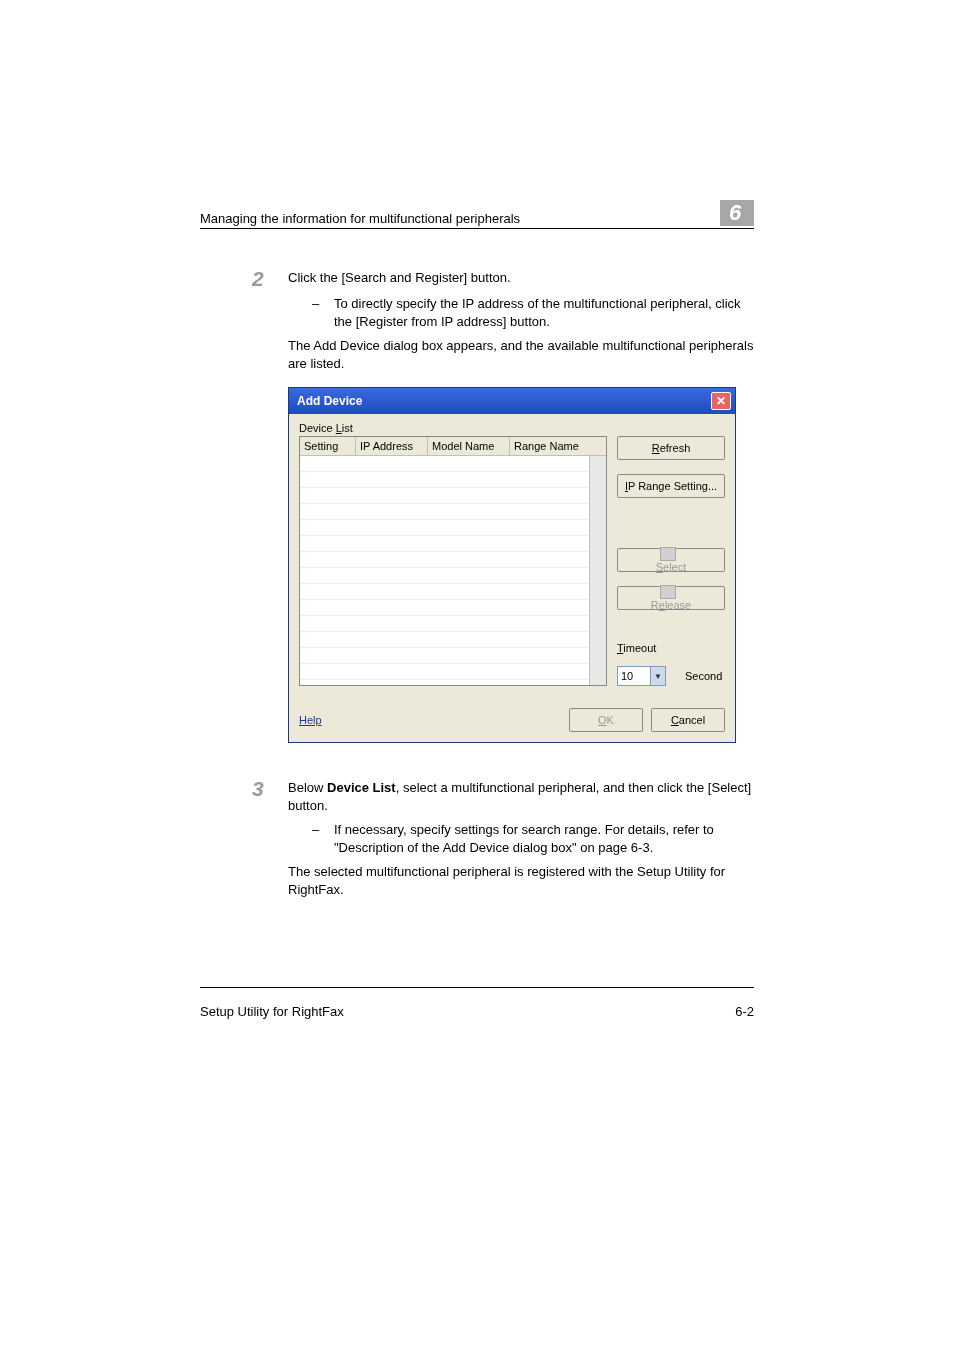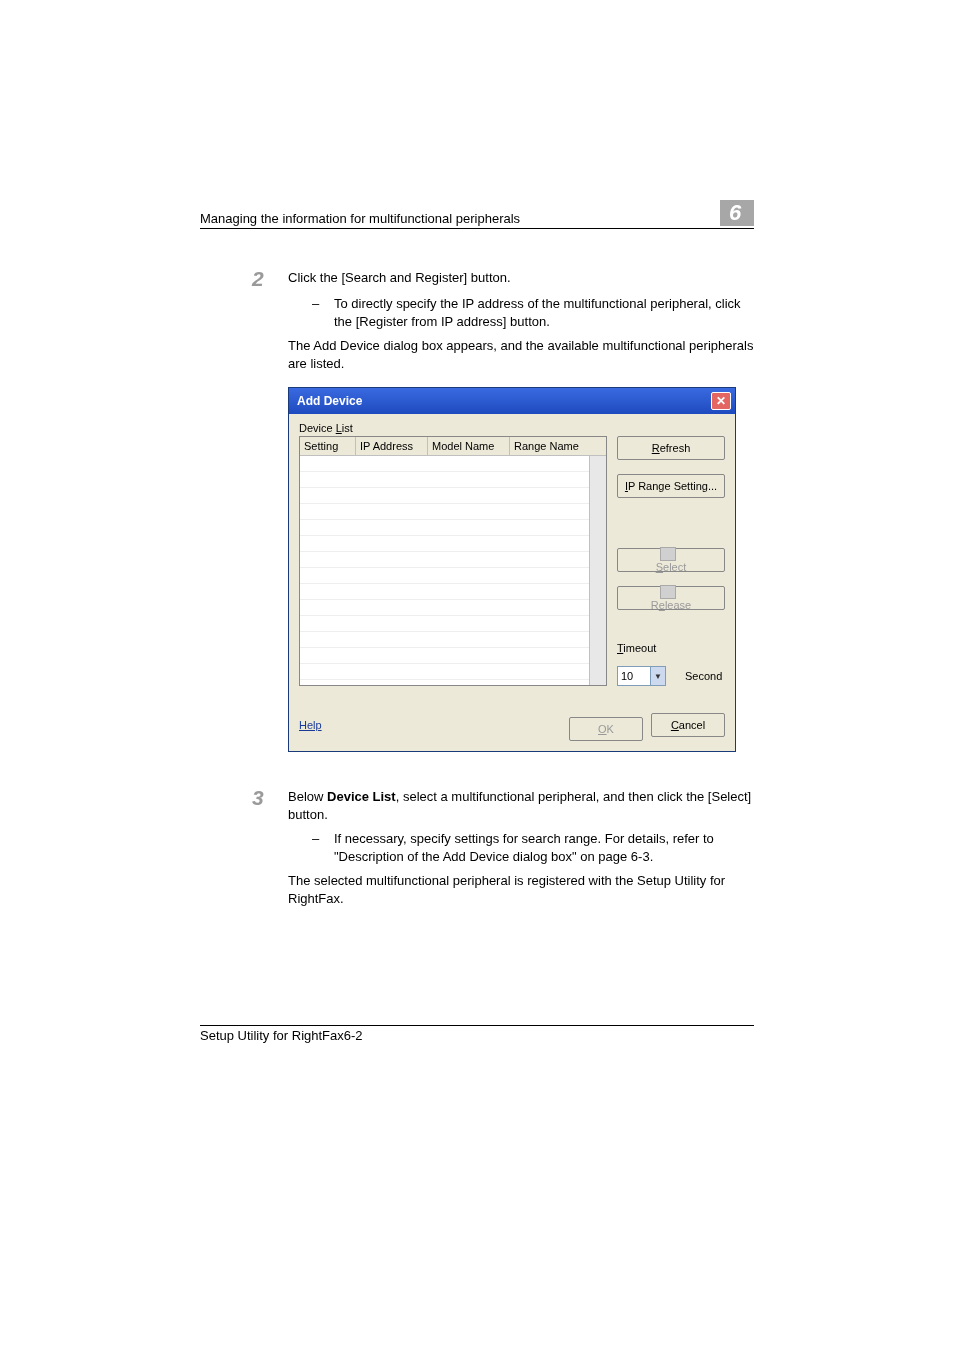--- a/index.html
+++ b/index.html
@@ -248,28 +248,28 @@
     height: 22px;
     border: 1px solid #888;
     background: #ece9d8;
     border-radius: 2px;
     font-size: 11px;
     display: flex;
     align-items: center;
     justify-content: center;
     margin-left: 8px;
   }
-  .fbtn.disabled { color: #9a9a9a; margin-top: 9px; }
+  .fbtn.disabled { color: #9a9a9a; }
 
   .page-footer {
     border-top: 1px solid #000;
-    margin-top: 117px;
-    padding-top: 2px;
-    display: flex;
-    justify-content: flex-start;
+    margin-top: 88px;
+    padding-top: 16px;
+    display: flex;
+    justify-content: space-between;
     font-size: 13px;
   }
 </style>
 </head>
 <body>
 
 <div class="page">
 
   <div class="top-rule">
     <div class="running-head">Managing the information for multifunctional peripherals</div>

